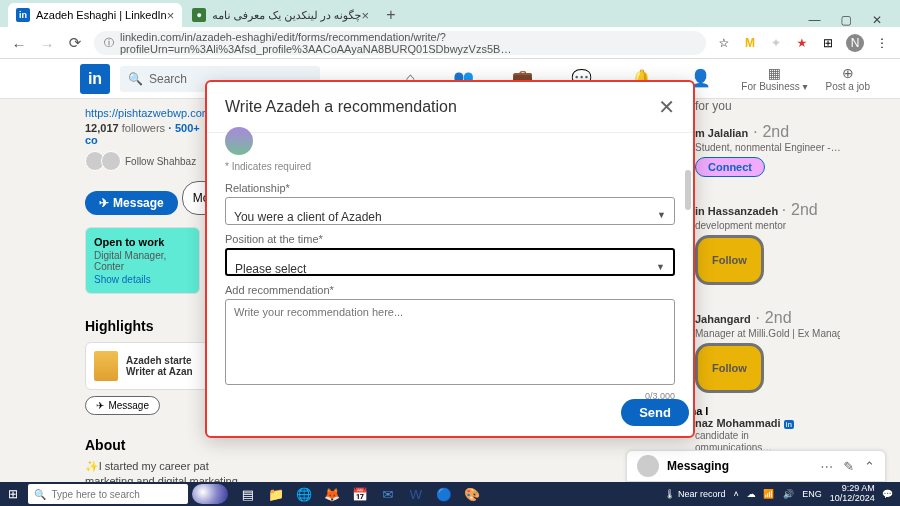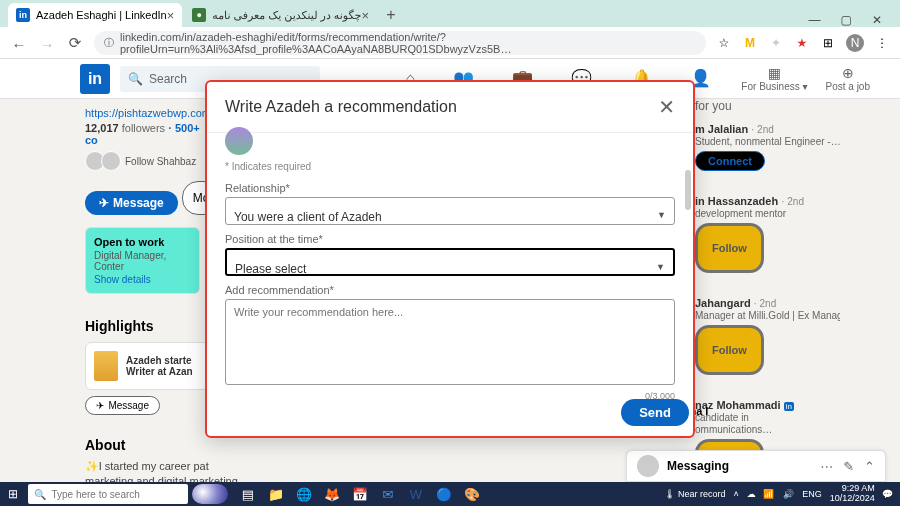--- a/index.html
+++ b/index.html
@@ -42,23 +42,23 @@
 .hl-card{background:#fff;border:1px solid #ddd;border-radius:6px;padding:8px;display:flex;align-items:center;gap:8px;width:125px}
 .hl-ico{width:24px;height:30px;background:linear-gradient(#f0c050,#e0a030);border-radius:2px}
 .hl-txt{font-size:10px;font-weight:600;color:#333}
 .msg-pill{background:#fff;border:1px solid #666;border-radius:14px;padding:3px 10px;font-size:10px;margin-top:6px;display:inline-flex;align-items:center;gap:4px}
 .about-sec{margin-top:22px}
 .about-sec h3{font-size:14px;font-weight:600;margin-bottom:6px}
 .about-sec p{font-size:11px;color:#444;width:540px;line-height:1.4}
 .right-col{position:absolute;right:60px;top:0;width:145px;font-size:11px}
 .rec-item{padding:6px 0;border-bottom:none}
 .rec-name{font-size:11px;color:#333;font-weight:600;display:inline}
-.rec-deg{font-size:10px;color:#888}
+.rec-deg{font-size:16px;color:#888}
 .rec-sub{font-size:10px;color:#666;margin-top:1px;white-space:nowrap;overflow:hidden}
-.connect-btn{background:#000000;border:1px solid #0a66c2;color:#0a66c2;border-radius:14px;padding:3px 12px;font-size:11px;font-weight:600;margin-top:4px}
+.connect-btn{background:#f0abfc;border:1px solid #0a66c2;color:#0a66c2;border-radius:14px;padding:3px 12px;font-size:11px;font-weight:600;margin-top:4px}
 .follow-btn{background:#eab308;border:3px solid #737373;color:#555;border-radius:14px;padding:16px 14px;font-size:11px;font-weight:600;margin-top:4px}
 .msg-dock{position:absolute;bottom:24px;right:14px;width:260px;height:32px;background:#fff;border:1px solid #ddd;border-radius:6px 6px 0 0;display:flex;align-items:center;padding:0 10px;font-size:12px;box-shadow:0 0 4px rgba(0,0,0,.1)}
 .msg-dock .av2{width:22px;height:22px;border-radius:50%;background:#ccc;margin-right:8px;position:relative}
 .msg-dock .dots{margin-left:auto;display:flex;gap:10px;color:#666;font-size:13px}
 .sima{position:absolute;bottom:58px;left:640px;display:flex;align-items:center;gap:6px;font-size:11px}
 .sima .av3{width:30px;height:30px;border-radius:50%;background:#ccc}
 .modal-box{position:absolute;left:205px;top:80px;width:490px;height:358px;background:#fff;border:2px solid #e8382f;border-radius:6px;box-shadow:0 4px 20px rgba(0,0,0,.2);z-index:50}
 .modal-head{padding:13px 18px;display:flex;align-items:center;border-bottom:1px solid #eee}
 .modal-head h2{font-size:16px;font-weight:400;color:#333}
 .modal-close{margin-left:auto;font-size:20px;color:#666;cursor:pointer}

